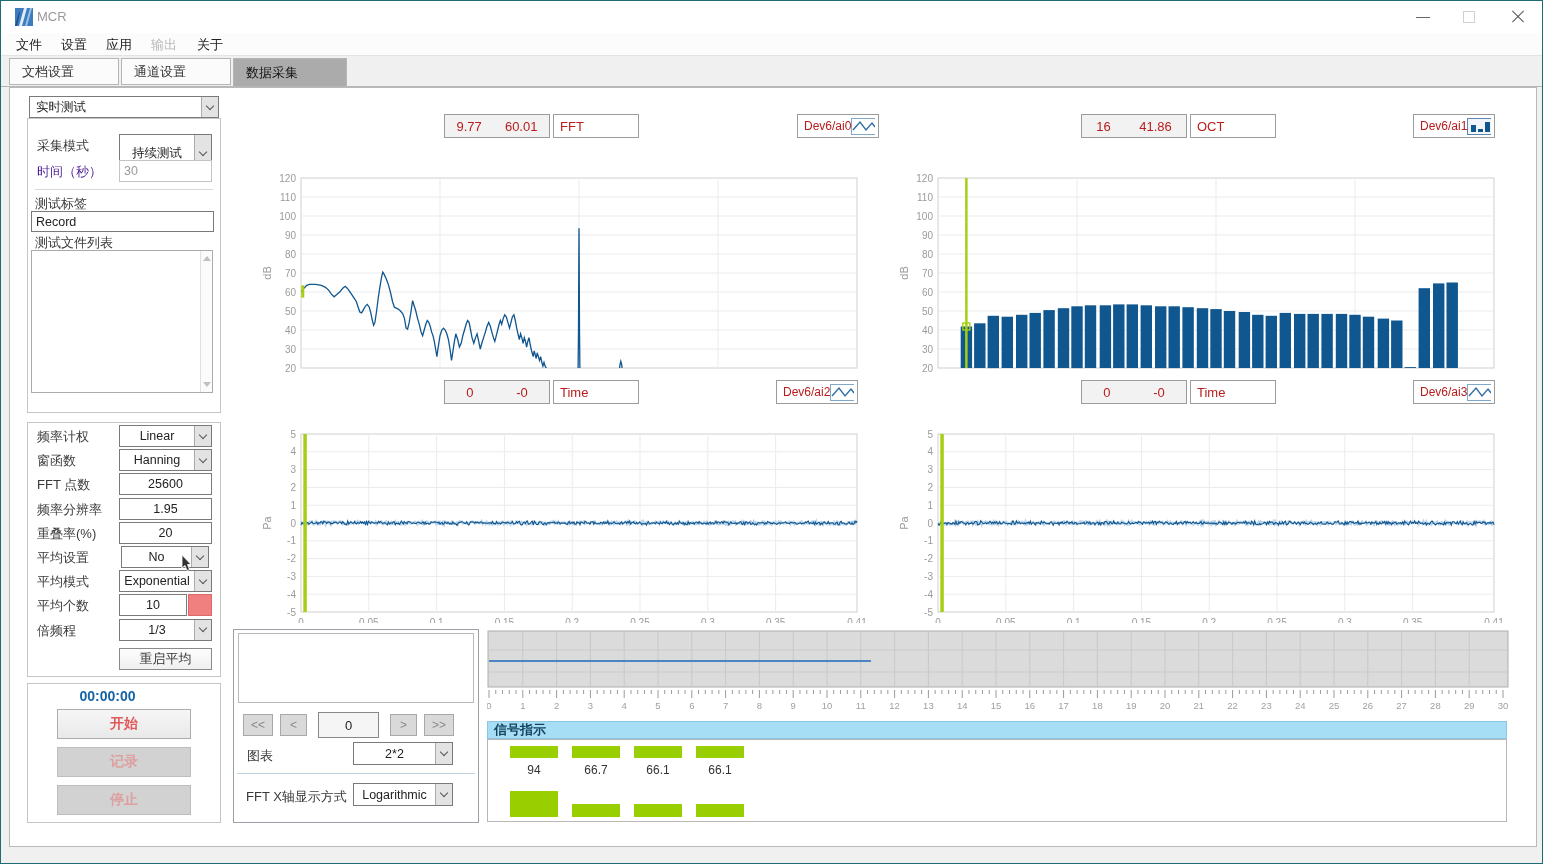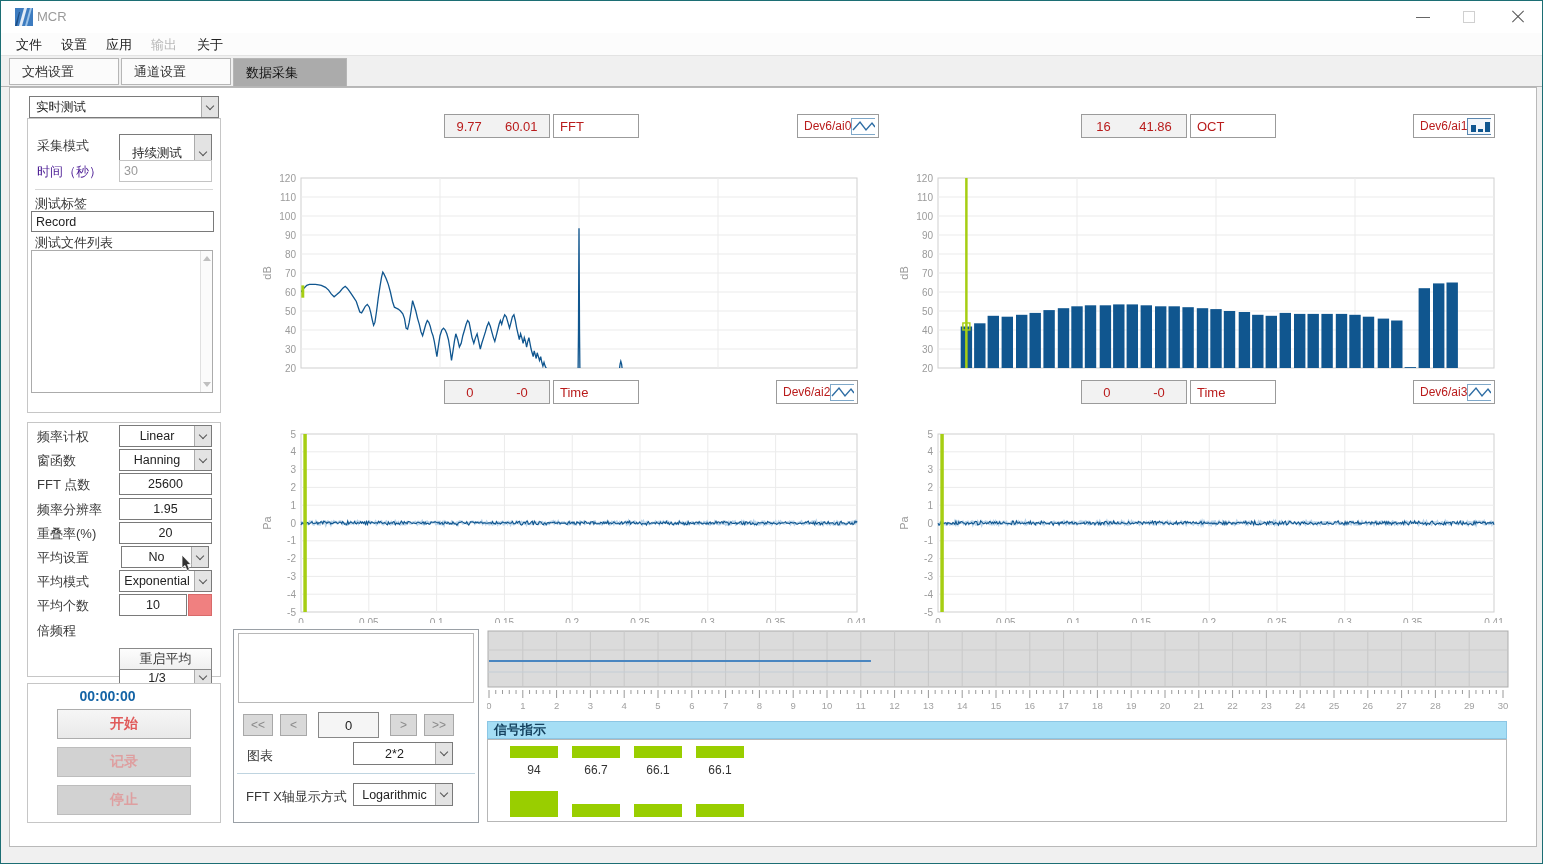--- a/index.html
+++ b/index.html
@@ -183,21 +183,21 @@
       <div class="sel" style="left: 118px; top: 569.2px; width: 93px; height: 22px;">
         <span class="sel-txt">Exponential</span>
         <span class="sel-arrow">
           <span class="chev"></span>
         </span>
       </div>
       <span class="lbl" style="left: 36px; top: 596.4px;">平均个数</span>
       <input class="txtin" value="10" style="left: 118px; top: 593.4px; width: 68px; height: 22px;">
       <div class="abs" style="left: 187px; top: 593.4px; width: 24px; height: 22px; background: rgb(240, 128, 128); border: 1px solid rgb(216, 106, 106);"></div>
       <span class="lbl" style="left: 36px; top: 620.6px;">倍频程</span>
-      <div class="sel" style="left: 118px; top: 617.6px; width: 93px; height: 22px; margin-top: 48px;">
+      <div class="sel" style="left: 118px; top: 617.6px; width: 93px; height: 22px;">
         <span class="sel-txt">1/3</span>
         <span class="sel-arrow">
           <span class="chev"></span>
         </span>
       </div>
     </div>
   <div class="sb-btn restart-btn" style="left:118px;top:647px;width:93px;height:22px">重启平均</div>
 
   <div class="groupbox" style="left:26px;top:682px;width:194px;height:140px"></div>
   <div class="timer" style="left:26px;top:687px;width:161px">00:00:00</div>

